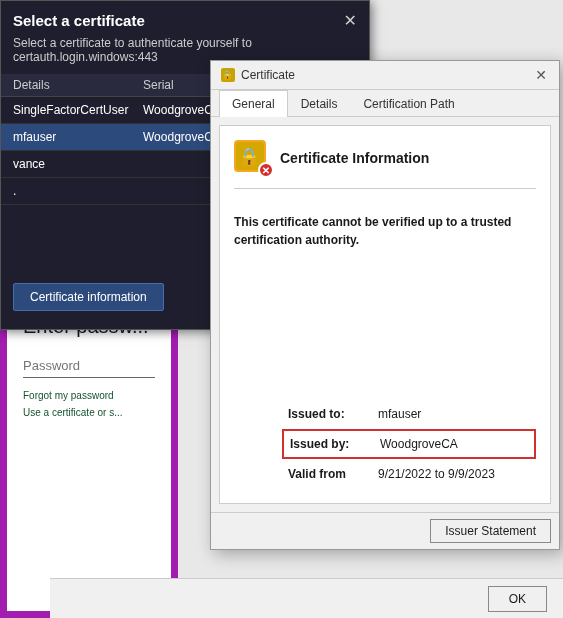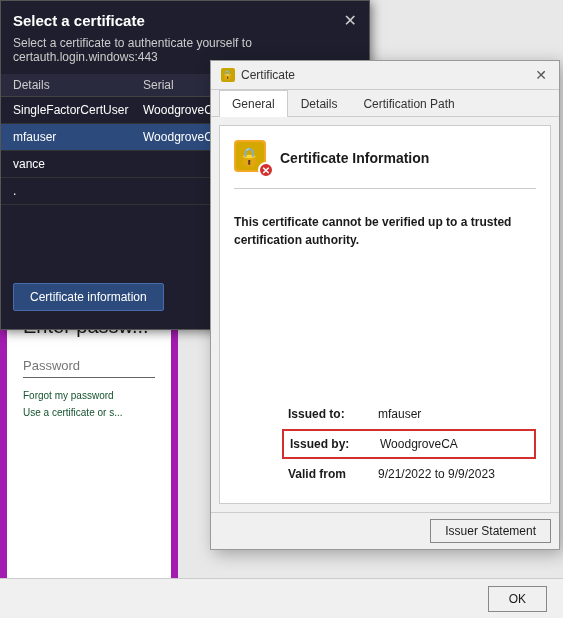--- a/index.html
+++ b/index.html
@@ -344,21 +344,21 @@
       background: #f0f0f0;
       border: 1px solid #888;
       color: #1a1a1a;
     }
 
     
     .bottom-bar {
       position: absolute;
       bottom: 0;
       right: 0;
-      width: 563px;
+      width: 513px;
       height: 40px;
       background: #f0f0f0;
       border-top: 1px solid #ccc;
       display: flex;
       justify-content: flex-end;
       align-items: center;
       padding-right: 16px;
       z-index: 5;
     }
 

